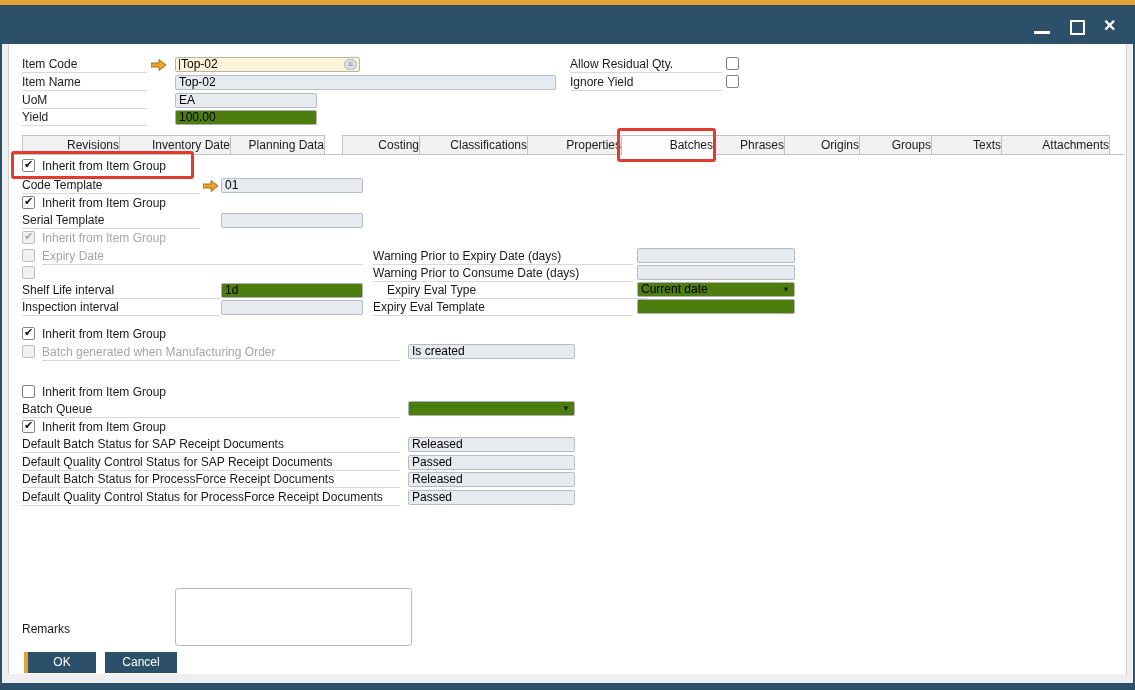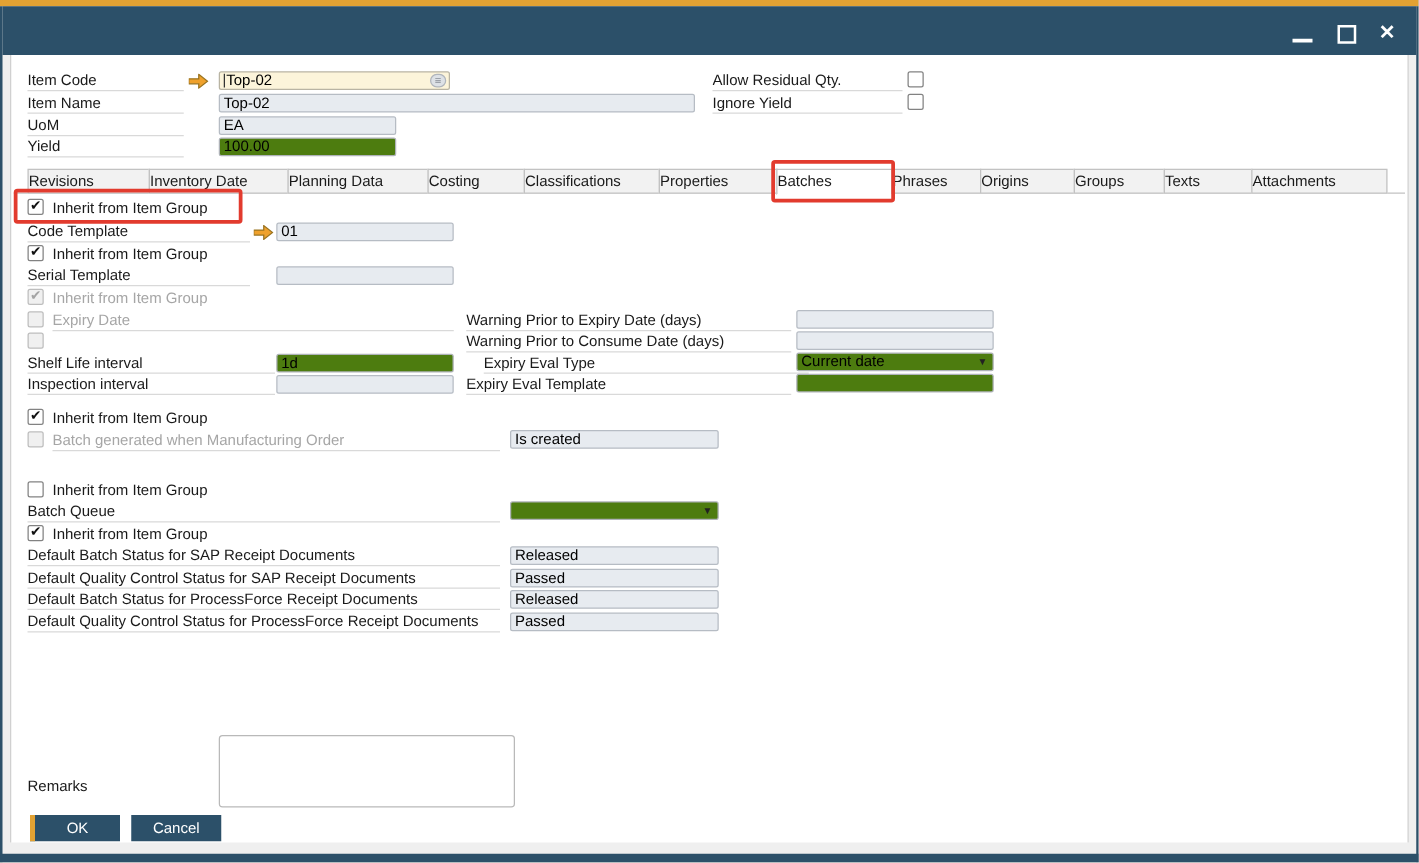--- a/index.html
+++ b/index.html
@@ -40,21 +40,21 @@
   .cb.dis { background:#f0f0f0; border-color:#bdbdbd; }
   .cb.dis.checked::after { color:#a3a3a3; }
   .cbl { position:absolute; font-size:12px; color:#1a1a1a; height:16px; line-height:14px; white-space:nowrap; }
   .cbl.dis { color:#a6a6a6; }
   .cbl.line { border-bottom:1px solid #d9d9d9; }
 
   .link-arrow { position:absolute; width:16px; height:12px; cursor:pointer; }
 
   .tabstrip-line { position:absolute; left:11px; top:154px; width:1113px; border-bottom:1px solid #c2c2c2; }
   .tab { position:absolute; top:135px; height:20px; background:#f2f2f2; border:1px solid #c2c2c2;
-         font-size:12px; line-height:18px; text-align:left; color:#1a1a1a; cursor:pointer; }
+         font-size:12px; line-height:18px; text-align:right; color:#1a1a1a; cursor:pointer; }
   .tab.active { background:#fff; height:21px; border-bottom:1px solid #fff; z-index:3; }
 
   .hl { position:absolute; border:3px solid #E23B2E; border-radius:3px; z-index:5; pointer-events:none; }
 
   .remarks-box { position:absolute; left:175px; top:588px; width:237px; height:58px; background:#fff;
                  border:1px solid #b9b9b9; border-radius:3px; }
   .btn { position:absolute; top:652px; width:72px; height:21px; background:#2C5069; color:#fff;
          font-size:12px; line-height:21px; text-align:center; cursor:pointer; }
   .btn.ok { border-left:4px solid #E2A233; }
 </style>
@@ -100,21 +100,21 @@
 
   <div class="lbl" style="left:570px;top:57px;width:152px">Allow Residual Qty.</div>
   <div class="cb" style="left:726px;top:57px"></div>
 
   <div class="lbl" style="left:570px;top:75px;width:152px">Ignore Yield</div>
   <div class="cb" style="left:726px;top:75px"></div>
 
   <div class="tabstrip-line"></div>
   <div class="tab" style="left:22px;width:98px">Revisions</div>
   <div class="tab" style="left:119px;width:112px">Inventory Date</div>
-  <div class="tab" style="left:230px;width:113px">Planning Data</div>
+  <div class="tab" style="left:230px;width:95px">Planning Data</div>
   <div class="tab" style="left:342px;width:78px">Costing</div>
   <div class="tab" style="left:419px;width:109px">Classifications</div>
   <div class="tab" style="left:527px;width:95px">Properties</div>
   <div class="tab active" style="left:621px;width:93px">Batches</div>
   <div class="tab" style="left:713px;width:72px">Phrases</div>
   <div class="tab" style="left:784px;width:76px">Origins</div>
   <div class="tab" style="left:859px;width:73px">Groups</div>
   <div class="tab" style="left:931px;width:71px">Texts</div>
   <div class="tab" style="left:1001px;width:109px">Attachments</div>
 

